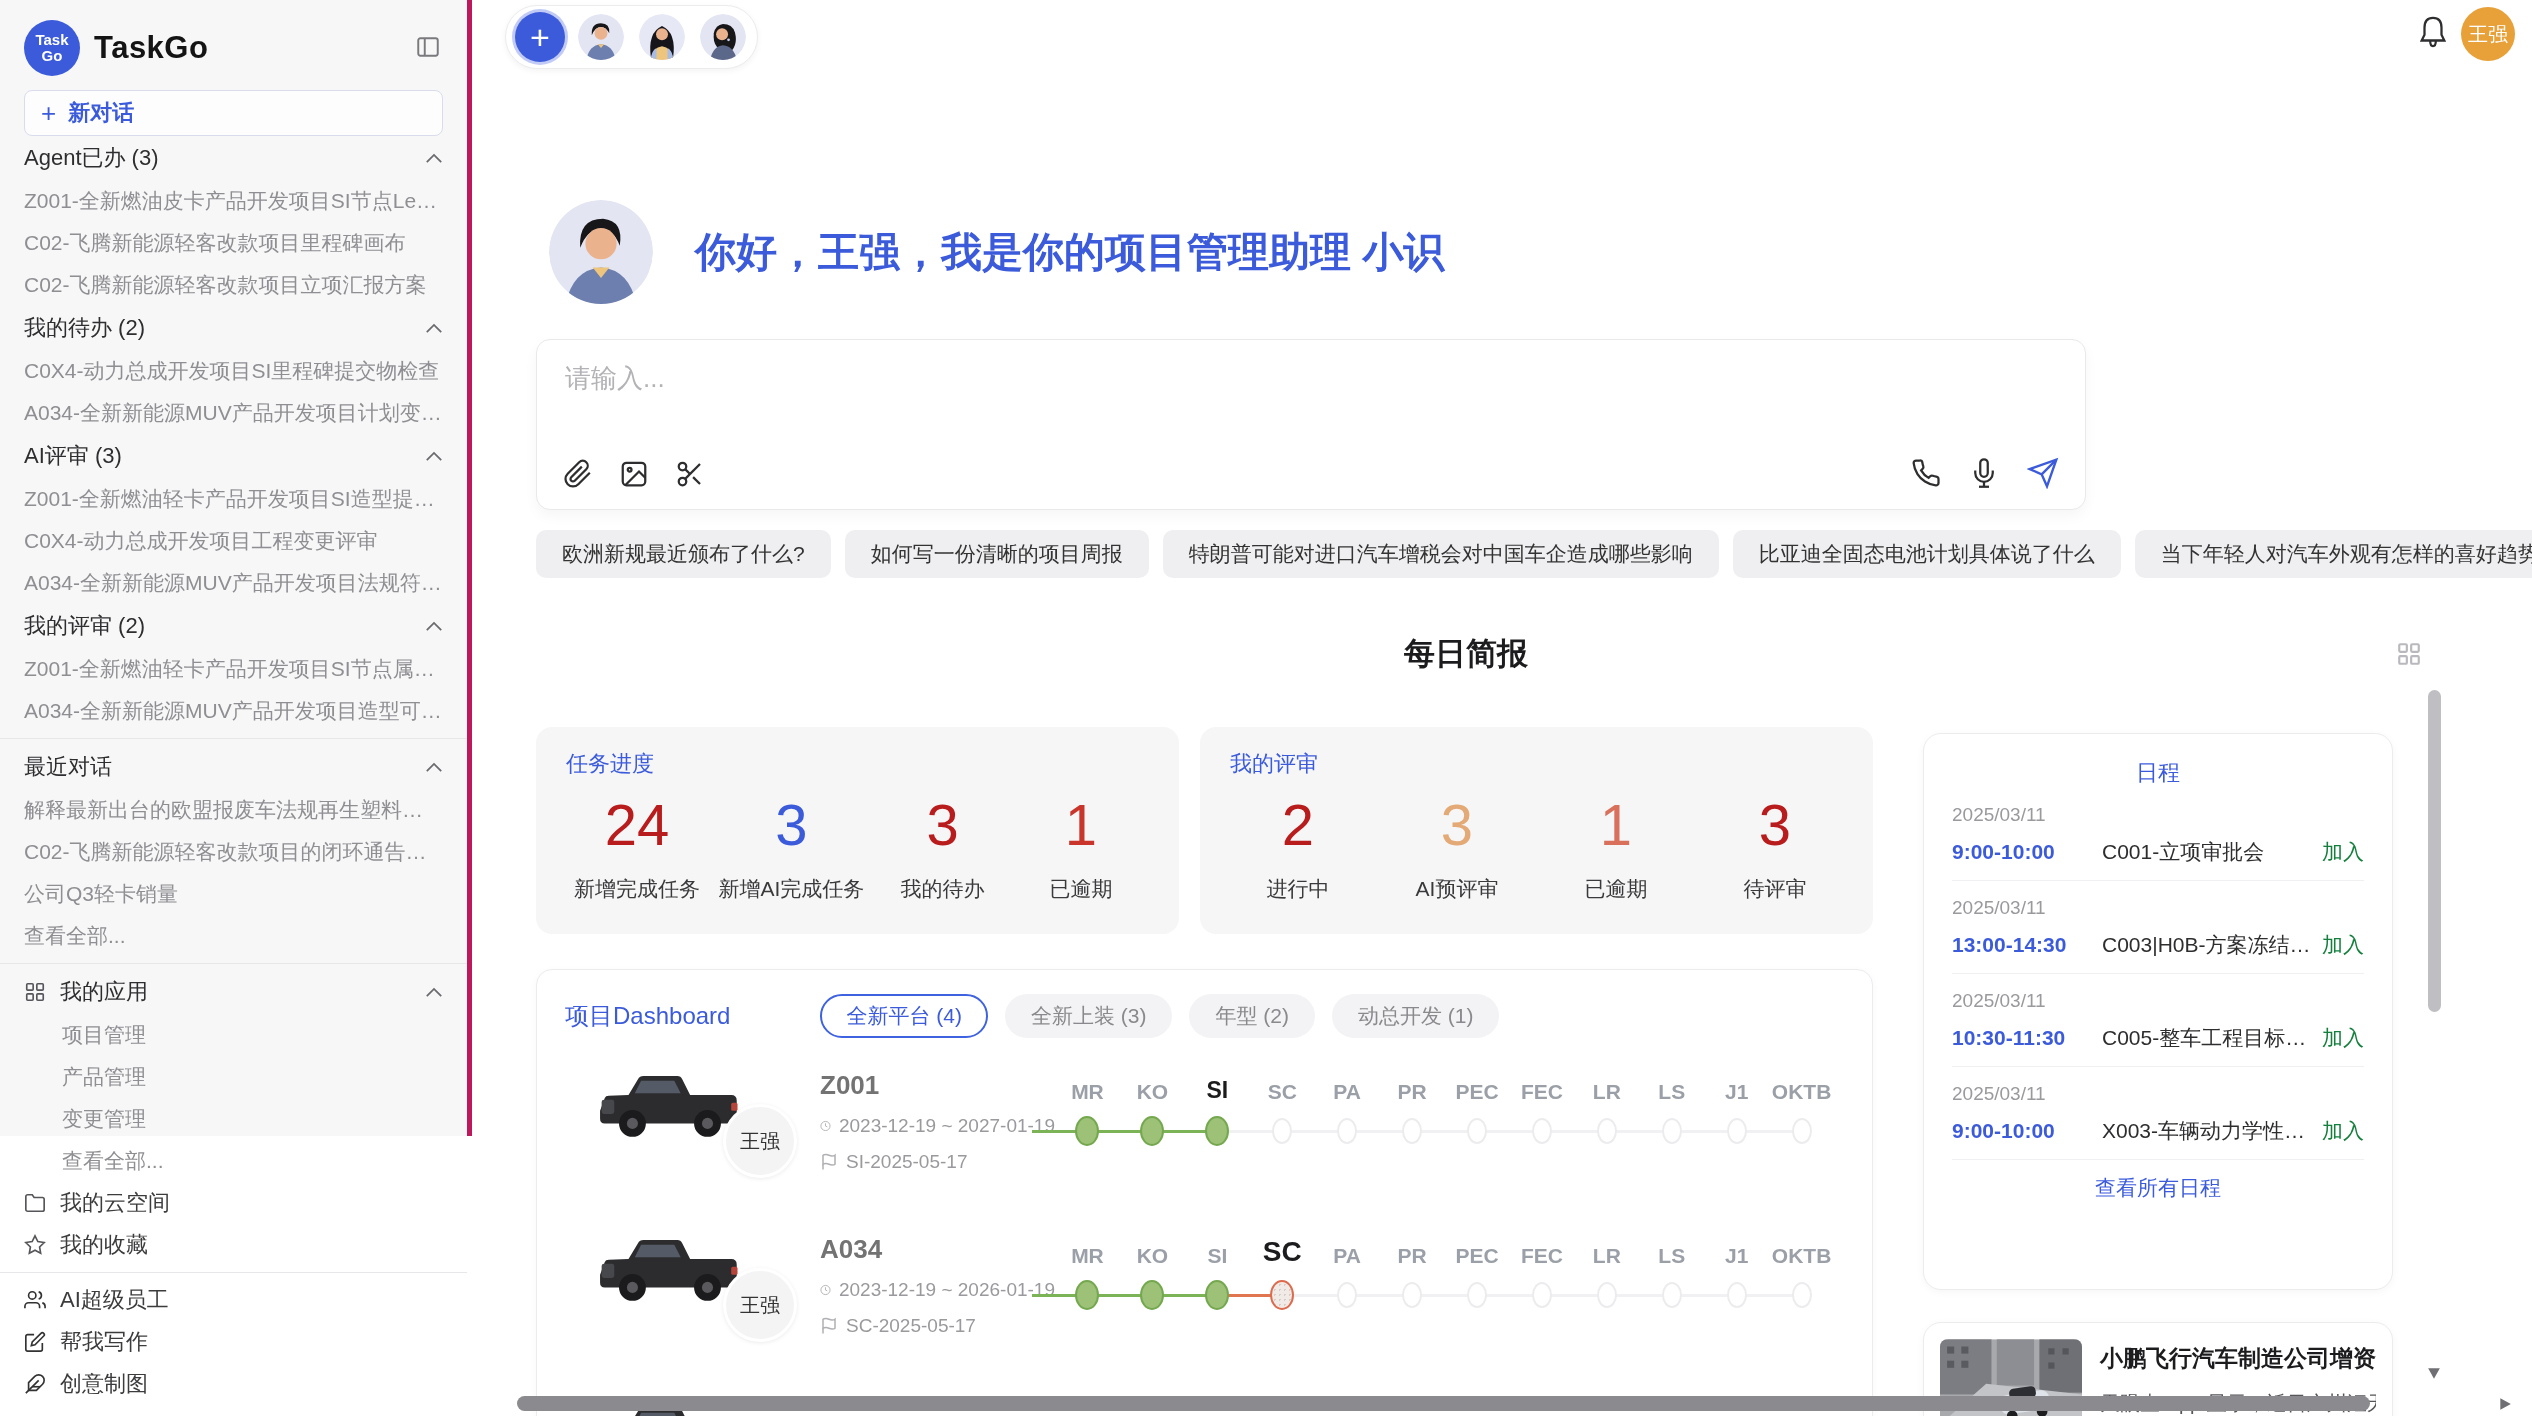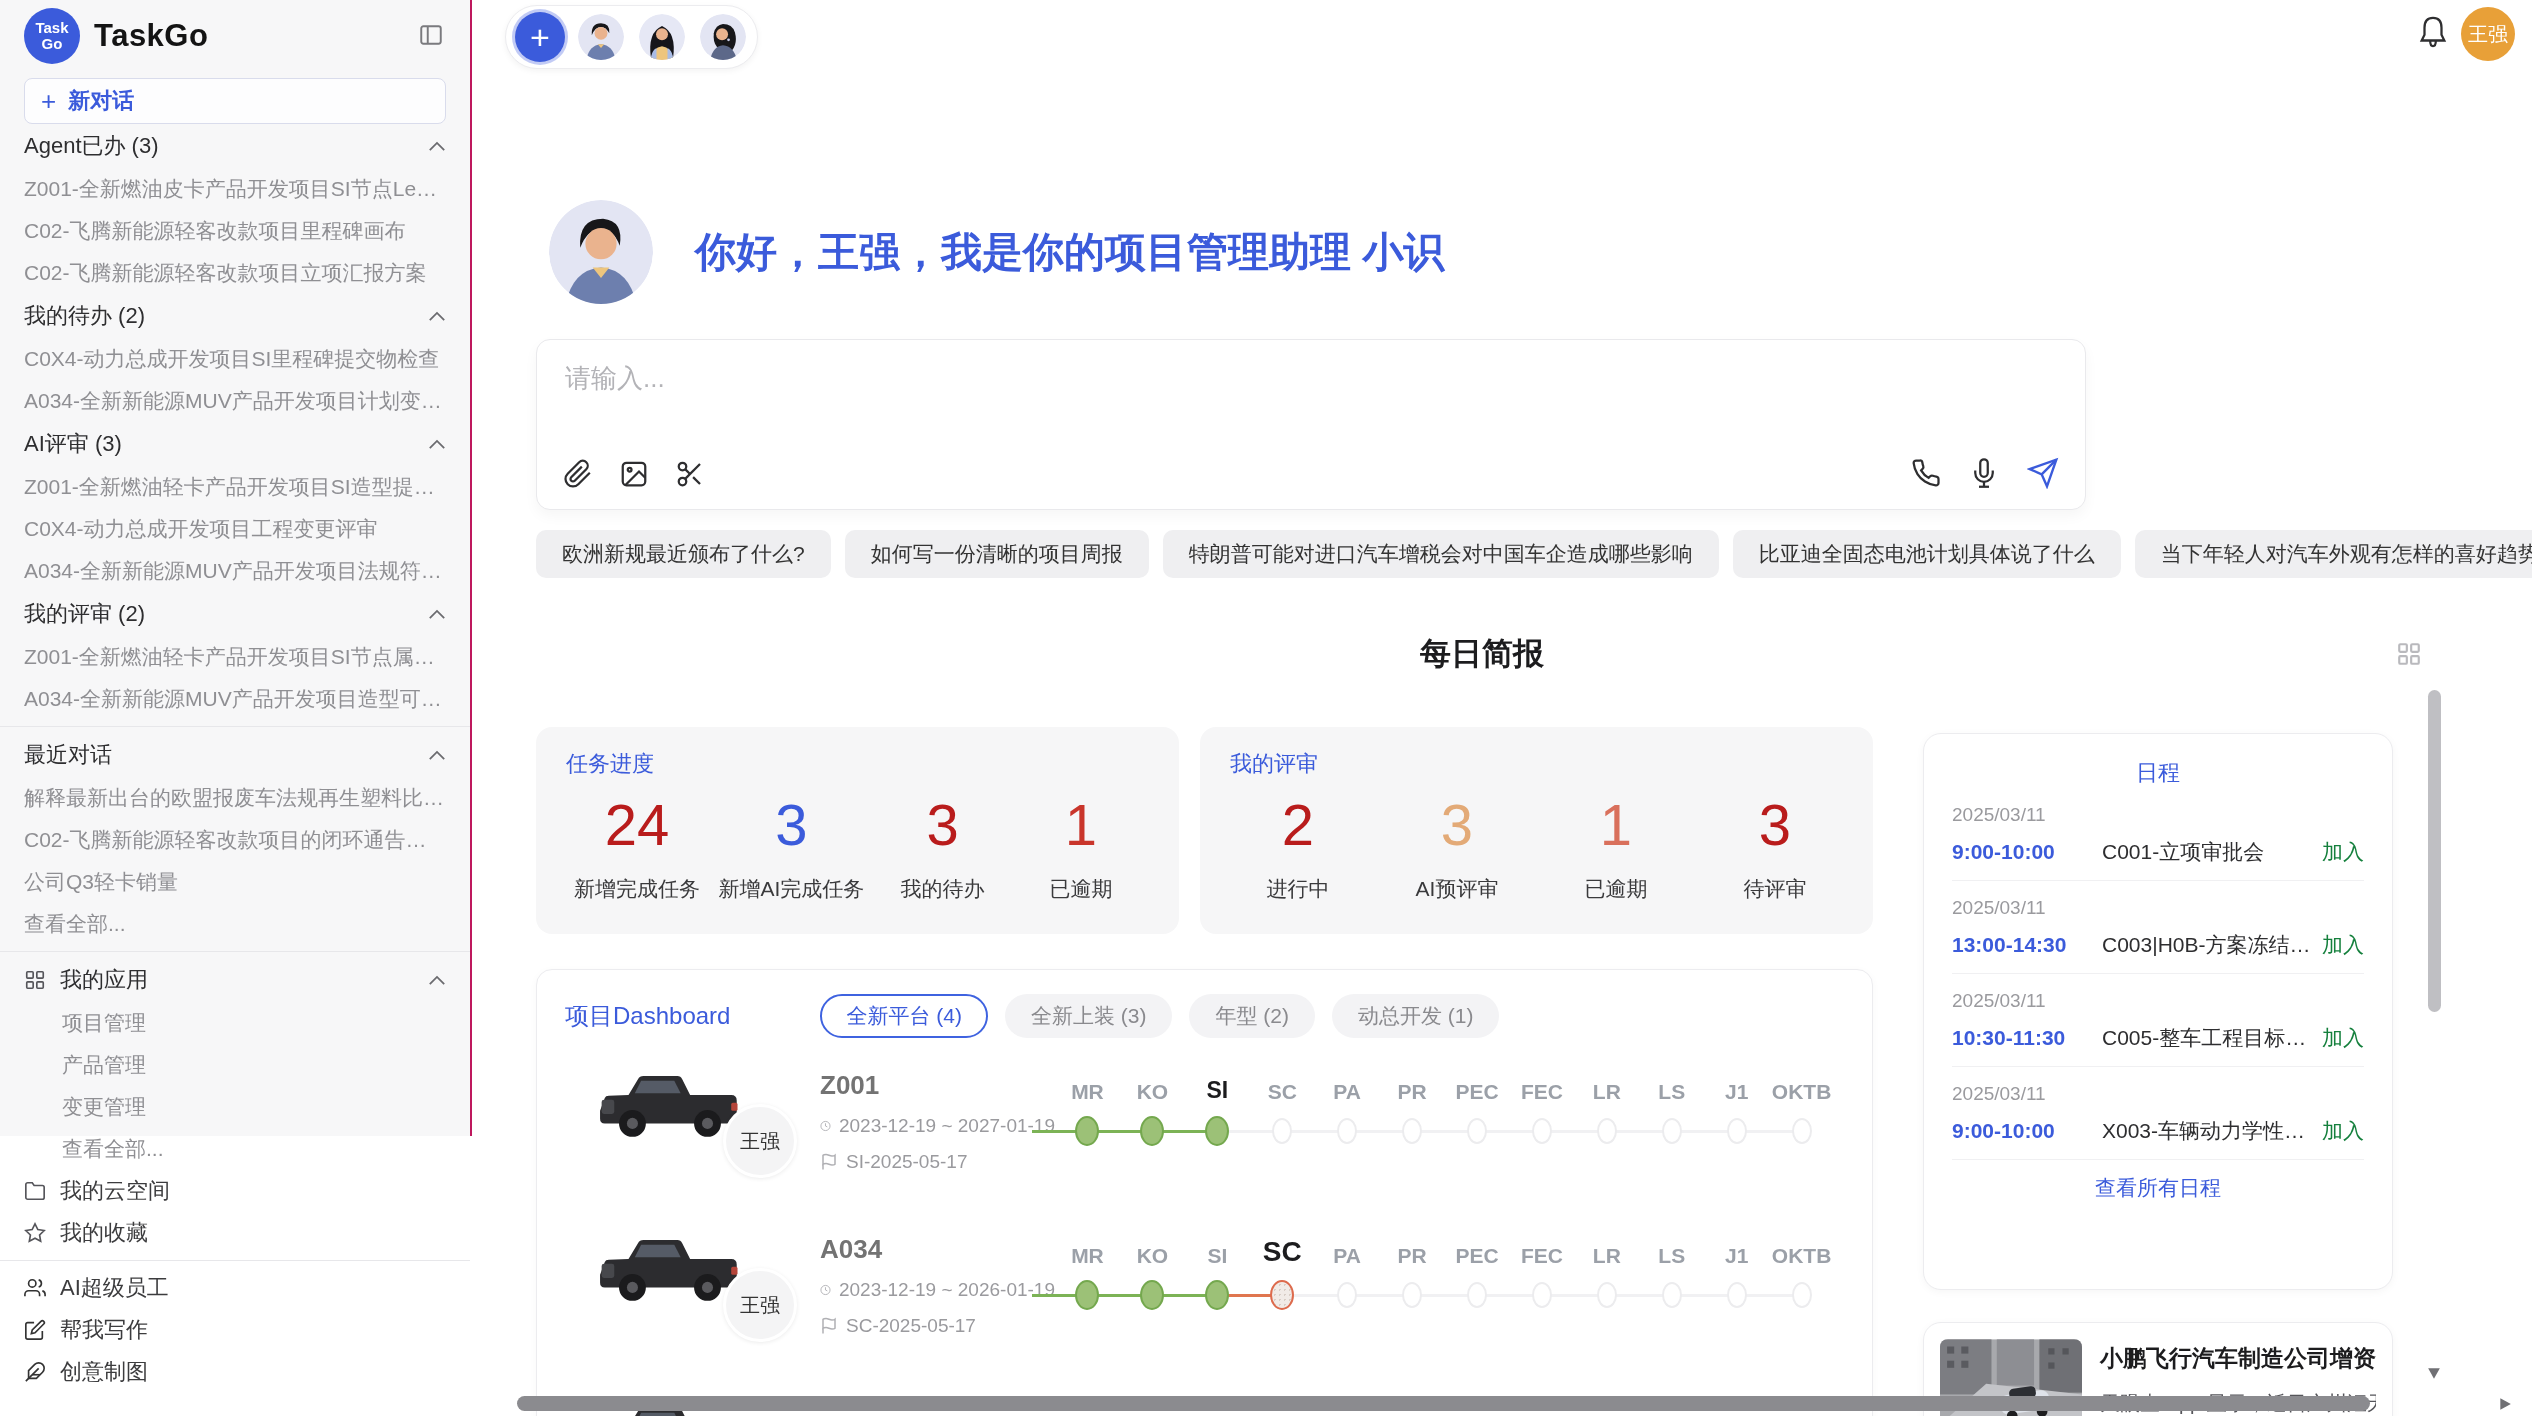--- a/index.html
+++ b/index.html
@@ -1,19 +1,19 @@
 <!DOCTYPE html>
 <html><head>
 <meta charset="utf-8">
 <style>
   html,body{margin:0;padding:0;background:#fff;font-family:"Liberation Sans","DejaVu Sans",sans-serif;}
   body{width:2532px;height:1416px;overflow:hidden;position:relative;color:#222;}
   svg{display:block;}
   
-  .sidebar{position:absolute;left:0;top:0;width:472px;height:1136px;background:#f7f7f8;border-right:2px solid #be185d;box-sizing:border-box;padding:4px 24px;}
+  .sidebar{position:absolute;left:0;top:0;width:472px;height:1136px;background:#f7f7f8;border-right:5px solid #be185d;box-sizing:border-box;padding:16px 24px;}
   .sb-head{display:flex;align-items:center;height:64px;position:relative;}
   .logo{width:56px;height:56px;border-radius:50%;background:#3b5bdb;color:#fff;display:flex;flex-direction:column;align-items:center;justify-content:center;font-size:15px;line-height:16px;font-weight:600;}
   .app-title{font-size:31px;font-weight:700;color:#141414;margin-left:14px;letter-spacing:.5px;}
   .collapse-btn{position:absolute;right:2px;top:18px;cursor:pointer;}
   .new-chat{margin-top:10px;width:100%;height:46px;border:1px solid #d9dcec;background:#fdfdfe;border-radius:8px;display:flex;align-items:center;gap:12px;padding:0 16px;box-sizing:border-box;font-size:22px;color:#3b5bdb;font-weight:600;cursor:pointer;}
   .new-chat .plus{font-size:26px;font-weight:400;line-height:22px;}
   .sb-section-header{height:44px;display:flex;align-items:center;justify-content:space-between;font-size:22px;color:#2e2e30;font-weight:500;}
   .sb-item{height:42px;line-height:42px;font-size:21px;color:#8f8f93;white-space:nowrap;overflow:hidden;text-overflow:ellipsis;cursor:pointer;}
   .sb-divider{height:1px;background:#e7e7ea;margin:6px -24px;}
   .sb-row{height:42px;display:flex;align-items:center;gap:14px;font-size:22px;color:#3c3c3e;cursor:pointer;}
@@ -33,21 +33,21 @@
   .composer{position:absolute;left:64px;top:339px;width:1550px;height:171px;border:1px solid #e9e9ec;border-radius:14px;box-sizing:border-box;background:#fff;box-shadow:0 6px 14px rgba(0,0,0,.04);}
   .composer input{position:absolute;left:26px;top:22px;width:1400px;border:none;outline:none;font-size:26px;color:#333;font-family:inherit;background:transparent;}
   .composer input::placeholder{color:#b3b3b7;}
   .comp-left{position:absolute;left:26px;bottom:20px;display:flex;gap:26px;align-items:center;}
   .comp-right{position:absolute;right:26px;bottom:20px;display:flex;gap:28px;align-items:center;}
   .icon-btn{cursor:pointer;}
   
   .chips{position:absolute;left:64px;top:530px;display:flex;gap:14px;}
   .chip{height:48px;background:#efeff1;border-radius:10px;display:flex;align-items:center;padding:0 26px;font-size:21px;color:#333;white-space:nowrap;cursor:pointer;}
   
-  .briefing-title{position:absolute;left:64px;top:633px;width:1892px;text-align:center;font-size:31px;font-weight:700;color:#1c1c1e;}
+  .briefing-title{position:absolute;left:48px;top:633px;width:1892px;text-align:center;font-size:31px;font-weight:700;color:#1c1c1e;}
   .briefing-grid-icon{position:absolute;left:1924px;top:641px;cursor:pointer;}
   .stat-card{position:absolute;top:727px;height:207px;background:#f6f6f7;border-radius:16px;box-sizing:border-box;padding:22px 30px;}
   .stat-card.c1{left:64px;width:643px;}
   .stat-card.c2{left:728px;width:673px;}
   .stat-card h3{margin:0;font-size:22px;font-weight:500;color:#3b5bdb;}
   .stat-row{display:flex;justify-content:space-between;margin-top:10px;padding:0 8px;}
   .stat{display:flex;flex-direction:column;align-items:center;min-width:120px;}
   .stat .v{font-size:58px;color:#b91c1c;line-height:72px;}
   .stat .v.blue{color:#3b5bdb;}.stat .v.red{color:#c9352b;}
   .stat .v.tan{color:#e3aa77;}.stat .v.salmon{color:#d9705c;}

